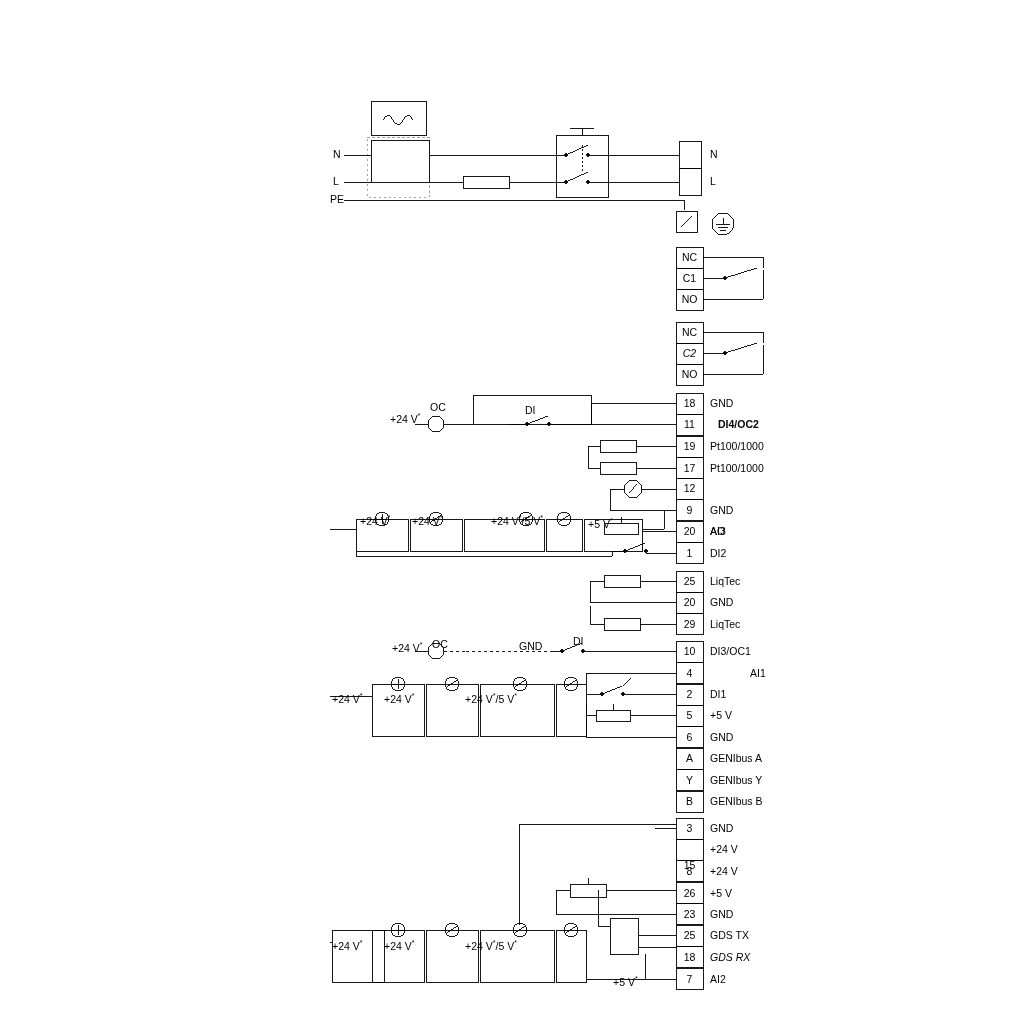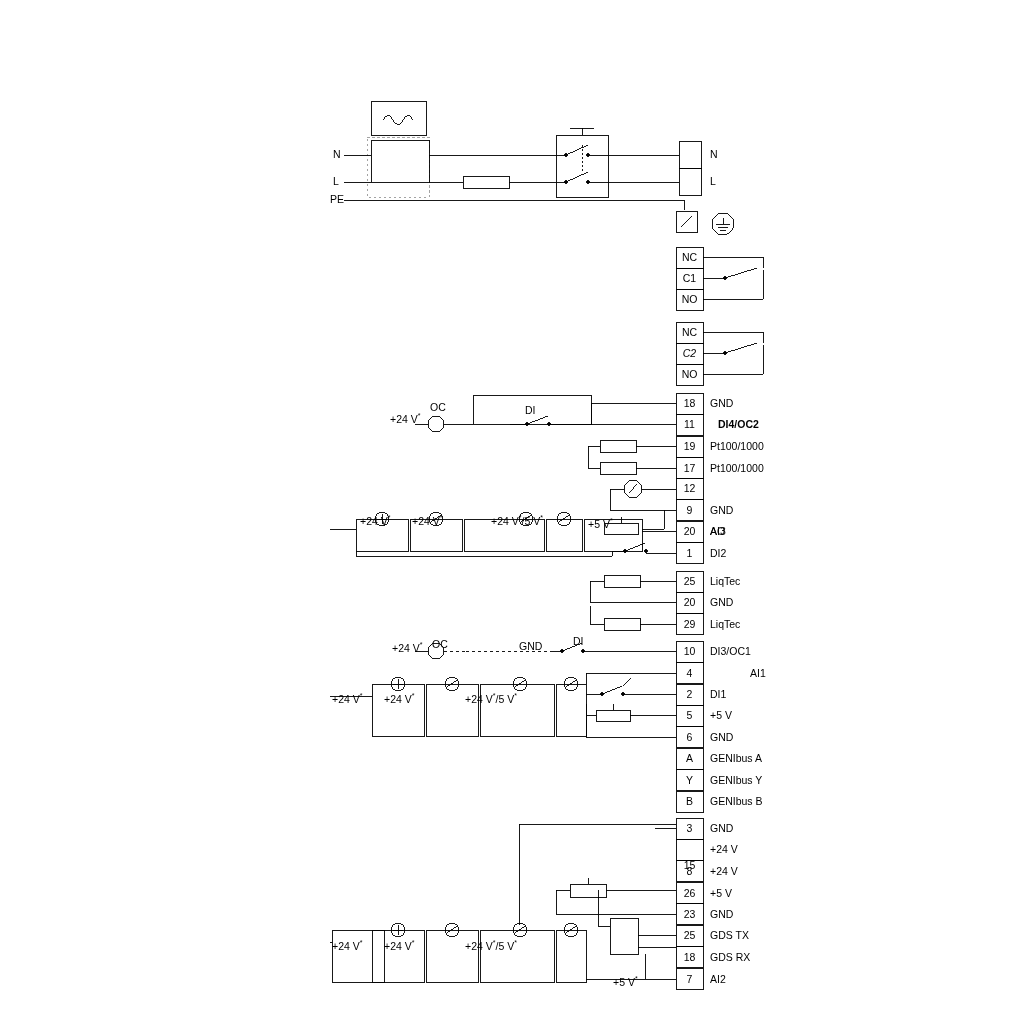--- a/index.html
+++ b/index.html
@@ -329,21 +329,21 @@
       <div class="lbl" style="left: 710px; top: 844px;">+24 V</div>
       <div class="term" style="left: 676px; width: 27px; top: 866px;">8</div>
       <div class="lbl" style="left: 710px; top: 866px;">+24 V</div>
       <div class="term" style="left: 676px; width: 27px; top: 888px;">26</div>
       <div class="lbl" style="left: 710px; top: 888px;">+5 V</div>
       <div class="term" style="left: 676px; width: 27px; top: 909px;">23</div>
       <div class="lbl" style="left: 710px; top: 909px;">GND</div>
       <div class="term" style="left: 676px; width: 27px; top: 930px;">25</div>
       <div class="lbl" style="left: 710px; top: 930px;">GDS TX</div>
       <div class="term" style="left: 676px; width: 27px; top: 952px;">18</div>
-      <div class="lbl" style="left: 710px; top: 952px;">GDS RX</div>
+      <div class="lbl" style="left: 710px; top: 952px; font-style: italic;">GDS RX</div>
       <div class="term" style="left: 676px; width: 27px; top: 974px;">7</div>
       <div class="lbl" style="left: 710px; top: 974px;">AI2</div>
     </div>
   <div id="annotation-layer">
       <div class="lbl" style="left: 390px; top: 410px;">+24 V<span class="sup">*</span></div>
       <div class="lbl" style="left: 430px; top: 402px;">OC</div>
       <div class="lbl" style="left: 525px; top: 405px;">DI</div>
       <div class="lbl" style="left: 360px; top: 512px;">+24 V<span class="sup">*</span></div>
       <div class="lbl" style="left: 412px; top: 512px;">+24 V<span class="sup">*</span></div>
       <div class="lbl" style="left: 491px; top: 512px;">+24 V<span class="sup">*</span>/5 V<span class="sup">*</span></div>

